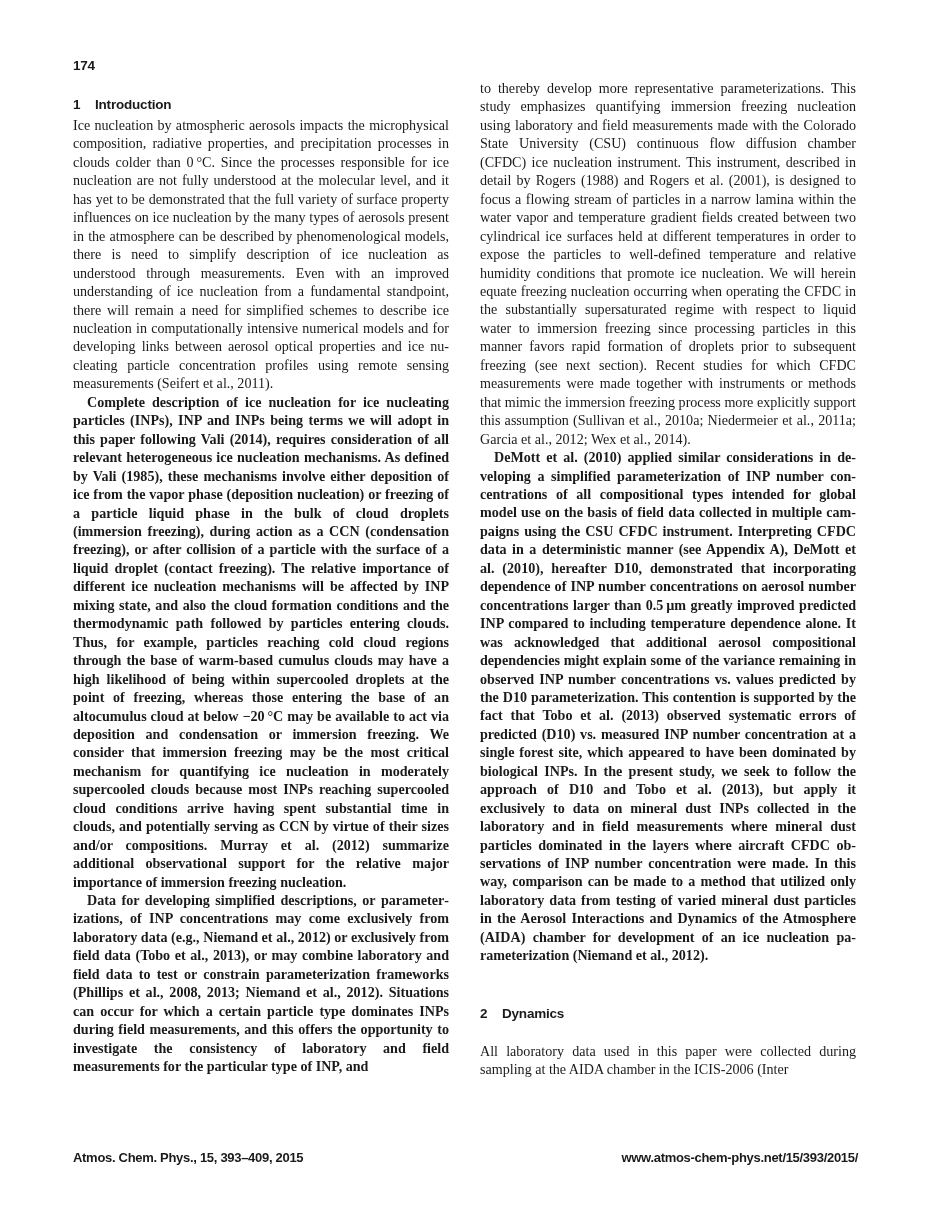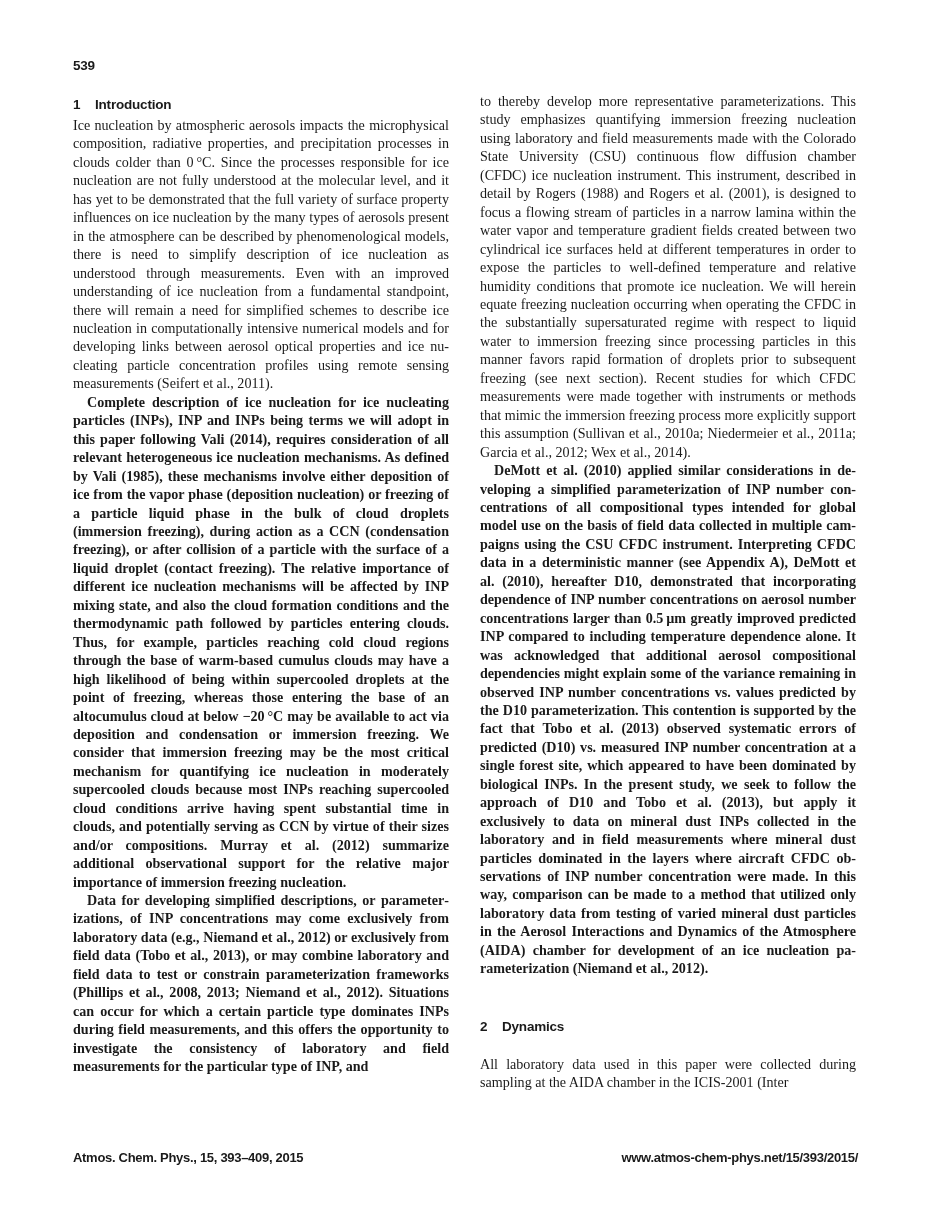--- a/index.html
+++ b/index.html
@@ -8,57 +8,57 @@
     position: absolute; top: 58px; left: 73px; right: 67px; height: 20px;
     font-family: "Liberation Sans", sans-serif; font-weight: bold; font-size: 13.5px;
     display: flex; justify-content: space-between; align-items: baseline; letter-spacing: -0.2px;
   }
   .column {
     position: absolute; top: 96px; width: 376px;
     font-family: "Liberation Serif", serif; font-size: 14.1px; line-height: 18.45px;
     text-align: justify; hyphens: manual;
   }
   .col-left { left: 73px; }
-  .col-right { left: 480px; top: 92px; }
+  .col-right { left: 480px; top: 79px; }
   .section-heading {
     font-family: "Liberation Sans", sans-serif; font-weight: bold; font-size: 13.5px;
     margin: 0; line-height: 18px; letter-spacing: -0.2px;
   }
   .section-heading .num { display: inline-block; width: 22px; }
   .col-left .section-heading { margin-bottom: 2px; }
   .para { margin: 0; }
   .para.indent { text-indent: 14px; font-weight: bold; }
   .methods-heading { margin-top: 40px; margin-bottom: 19px; }
   .footer {
     position: absolute; top: 1150px; left: 73px; right: 67px; height: 20px;
     font-family: "Liberation Sans", sans-serif; font-weight: bold; font-size: 13px;
     display: flex; justify-content: space-between; align-items: baseline; letter-spacing: -0.3px;
   }
 </style>
 </head>
 <body>
 
 <div class="running-head">
-  <span>539</span>
+  <span>174</span>
 </div>
 
 <div class="column col-left">
   <h2 class="section-heading">
     <span class="num">1</span><span>Introduction</span>
   </h2>
   <p class="para">Ice nucleation by atmospheric aerosols impacts the micro­physical composition, radiative properties, and precipitation processes in clouds colder than 0 °C. Since the processes re­sponsible for ice nucleation are not fully understood at the molecular level, and it has yet to be demonstrated that the full variety of surface property influences on ice nucleation by the many types of aerosols present in the atmosphere can be described by phenomenological models, there is need to simplify description of ice nucleation as understood through measurements. Even with an improved understanding of ice nucleation from a fundamental standpoint, there will remain a need for simplified schemes to describe ice nucleation in computationally intensive numerical models and for devel­oping links between aerosol optical properties and ice nu­cleating particle concentration profiles using remote sensing measurements (Seifert et al., 2011).</p>
   <p class="para indent">Complete description of ice nucleation for ice nucleating particles (INPs), INP and INPs being terms we will adopt in this paper following Vali (2014), requires consideration of all relevant heterogeneous ice nucleation mechanisms. As defined by Vali (1985), these mechanisms involve either de­position of ice from the vapor phase (deposition nucleation) or freezing of a particle liquid phase in the bulk of cloud droplets (immersion freezing), during action as a CCN (con­densation freezing), or after collision of a particle with the surface of a liquid droplet (contact freezing). The relative importance of different ice nucleation mechanisms will be affected by INP mixing state, and also the cloud formation conditions and the thermodynamic path followed by parti­cles entering clouds. Thus, for example, particles reaching cold cloud regions through the base of warm-based cumu­lus clouds may have a high likelihood of being within super­cooled droplets at the point of freezing, whereas those enter­ing the base of an altocumulus cloud at below −20 °C may be available to act via deposition and condensation or immer­sion freezing. We consider that immersion freezing may be the most critical mechanism for quantifying ice nucleation in moderately supercooled clouds because most INPs reaching supercooled cloud conditions arrive having spent substantial time in clouds, and potentially serving as CCN by virtue of their sizes and/or compositions. Murray et al. (2012) sum­marize additional observational support for the relative major importance of immersion freezing nucleation.</p>
   <p class="para indent">Data for developing simplified descriptions, or parameter­izations, of INP concentrations may come exclusively from laboratory data (e.g., Niemand et al., 2012) or exclusively from field data (Tobo et al., 2013), or may combine lab­oratory and field data to test or constrain parameterization frameworks (Phillips et al., 2008, 2013; Niemand et al., 2012). Situations can occur for which a certain particle type dominates INPs during field measurements, and this offers the opportunity to investigate the consistency of laboratory and field measurements for the particular type of INP, and</p>
 </div>
 
 <div class="column col-right">
   <p class="para">to thereby develop more representative parameterizations. This study emphasizes quantifying immersion freezing nu­cleation using laboratory and field measurements made with the Colorado State University (CSU) continuous flow diffu­sion chamber (CFDC) ice nucleation instrument. This instru­ment, described in detail by Rogers (1988) and Rogers et al. (2001), is designed to focus a flowing stream of particles in a narrow lamina within the water vapor and temperature gradient fields created between two cylindrical ice surfaces held at different temperatures in order to expose the particles to well-defined temperature and relative humidity conditions that promote ice nucleation. We will herein equate freezing nucleation occurring when operating the CFDC in the sub­stantially supersaturated regime with respect to liquid water to immersion freezing since processing particles in this man­ner favors rapid formation of droplets prior to subsequent freezing (see next section). Recent studies for which CFDC measurements were made together with instruments or meth­ods that mimic the immersion freezing process more explic­itly support this assumption (Sullivan et al., 2010a; Nieder­meier et al., 2011a; Garcia et al., 2012; Wex et al., 2014).</p>
   <p class="para indent">DeMott et al. (2010) applied similar considerations in de­veloping a simplified parameterization of INP number con­centrations of all compositional types intended for global model use on the basis of field data collected in multiple cam­paigns using the CSU CFDC instrument. Interpreting CFDC data in a deterministic manner (see Appendix A), DeMott et al. (2010), hereafter D10, demonstrated that incorporating dependence of INP number concentrations on aerosol num­ber concentrations larger than 0.5 µm greatly improved pre­dicted INP compared to including temperature dependence alone. It was acknowledged that additional aerosol composi­tional dependencies might explain some of the variance re­maining in observed INP number concentrations vs. values predicted by the D10 parameterization. This contention is supported by the fact that Tobo et al. (2013) observed system­atic errors of predicted (D10) vs. measured INP number con­centration at a single forest site, which appeared to have been dominated by biological INPs. In the present study, we seek to follow the approach of D10 and Tobo et al. (2013), but ap­ply it exclusively to data on mineral dust INPs collected in the laboratory and in field measurements where mineral dust particles dominated in the layers where aircraft CFDC ob­servations of INP number concentration were made. In this way, comparison can be made to a method that utilized only laboratory data from testing of varied mineral dust particles in the Aerosol Interactions and Dynamics of the Atmosphere (AIDA) chamber for development of an ice nucleation pa­rameterization (Niemand et al., 2012).</p>
   <h2 class="section-heading methods-heading">
     <span class="num">2</span><span>Dynamics</span>
   </h2>
-  <p class="para">All laboratory data used in this paper were collected dur­ing sampling at the AIDA chamber in the ICIS-2001 (Inter­</p>
+  <p class="para">All laboratory data used in this paper were collected dur­ing sampling at the AIDA chamber in the ICIS-2006 (Inter­</p>
 </div>
 
 <div class="footer">
   <span>Atmos. Chem. Phys., 15, 393–409, 2015</span>
   <span>www.atmos-chem-phys.net/15/393/2015/</span>
 </div>
 
 </body></html>

